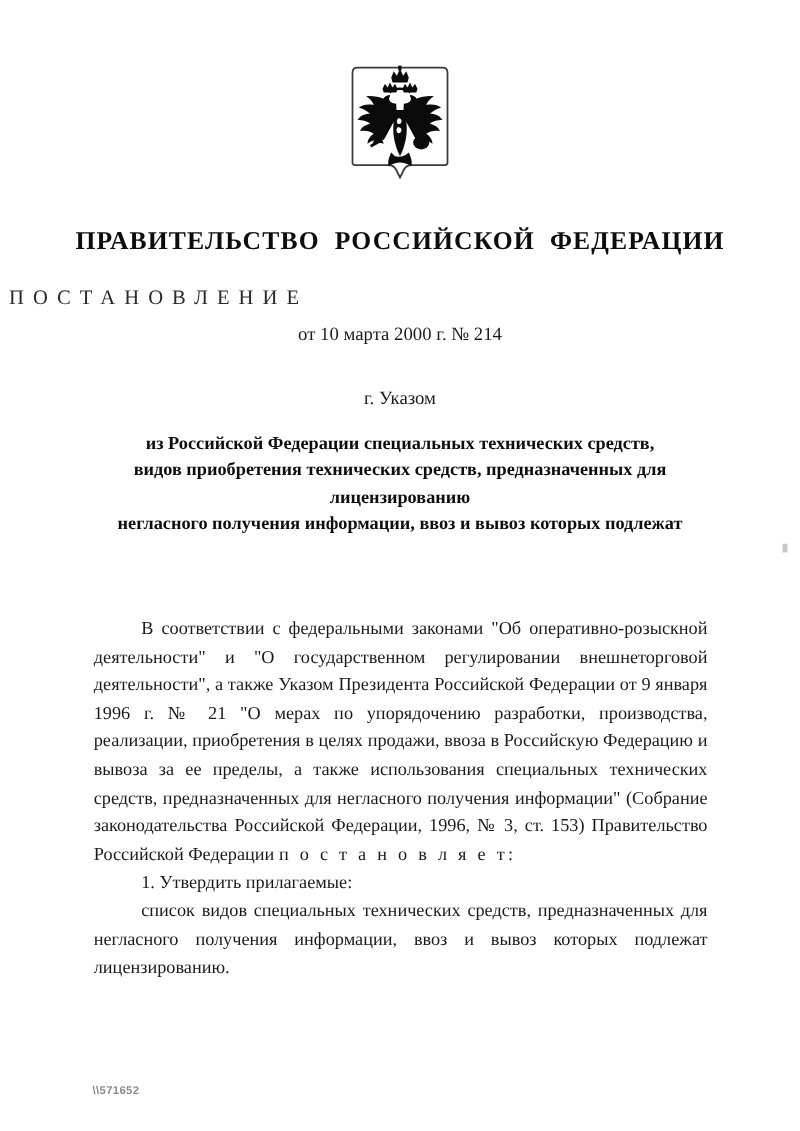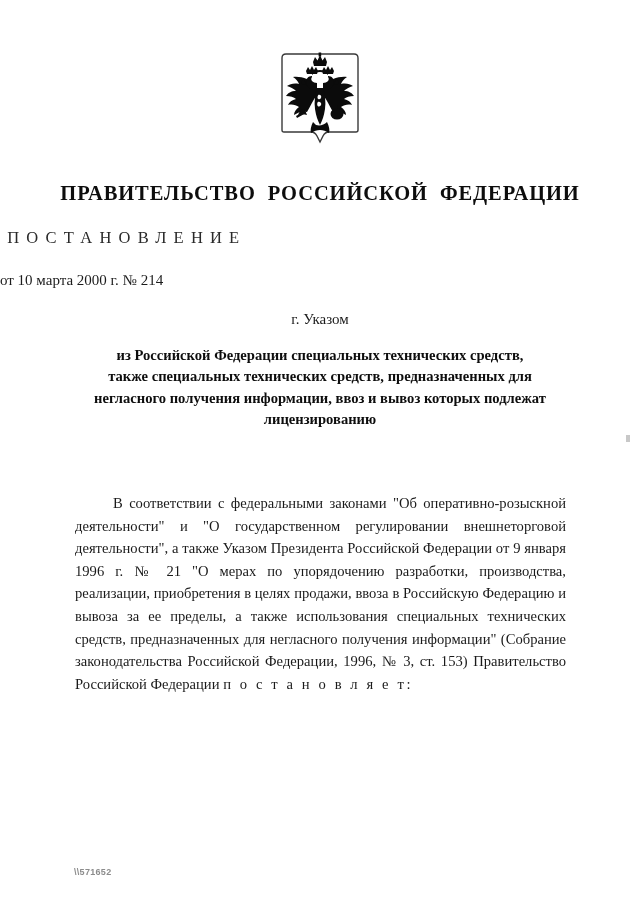--- a/index.html
+++ b/index.html
@@ -53,23 +53,23 @@
     width: 640px;
     font-size: 16.5px;
     font-weight: normal;
     letter-spacing: 7.2px;
     text-indent: 7.2px;
     color: #2a2a2a;
   }
   .doc-number {
     position: absolute;
     left: 0;
-    top: 272px;
-    width: 640px;
-    text-align: left;
+    top: 260px;
+    width: 640px;
+    text-align: center;
     font-size: 15px;
     color: #1c1c1c;
   }
   .doc-city {
     position: absolute;
     left: 0;
     top: 311px;
     width: 640px;
     text-align: center;
     font-size: 15px;
@@ -199,31 +199,33 @@
   <div class="gov-title">ПРАВИТЕЛЬСТВО РОССИЙСКОЙ ФЕДЕРАЦИИ</div>
 
   <div class="doc-kind">ПОСТАНОВЛЕНИЕ</div>
 
   <div class="doc-number">от 10 марта 2000 г. № 214</div>
 
   <div class="doc-city">г. Указом</div>
 
   <div class="subject">
     <span class="ln">из Российской Федерации специальных технических средств,</span>
-    <span class="ln">также специальных технических средств, предназначенных для</span>
+    <span class="ln">видов приобретения технических средств, предназначенных для</span>
+    <span class="ln">лицензированию</span>
     <span class="ln">негласного получения информации, ввоз и вывоз которых подлежат</span>
-    <span class="ln">лицензированию</span>
   </div>
 
   <div class="body-block">
 
     <p class="para nofill"><span>В соответствии с федеральными законами "Об оперативно-розыскной деятельности" и "О государственном регулировании внешнеторговой деятельности", а также Указом Президента Российской Федерации от 9 января 1996 г. № 21 "О мерах по упорядочению разработки, производства, реализации, приобретения в целях продажи, ввоза в Российскую Федерацию и вывоза за ее пределы, а также использования специальных технических средств, предназначенных для негласного получения информации" (Собрание законодательства Российской Федерации, 1996, № 3, ст. 153) Правительство Российской Федерации </span><span class="spaced">п о с т а н о в л я е т</span><span>:</span></p>
 
-
-
+    <p class="para nofill">1. Утвердить прилагаемые:</p>
+
+
+    <p class="para nofill">список видов специальных технических средств, предназначенных для негласного получения  информации, ввоз и вывоз которых подлежат лицензированию.</p>
 
   </div>
 
   <div class="edge-mark"></div>
 
   <div class="footer-code">\\571652</div>
 
 </div>
 
 </body></html>

